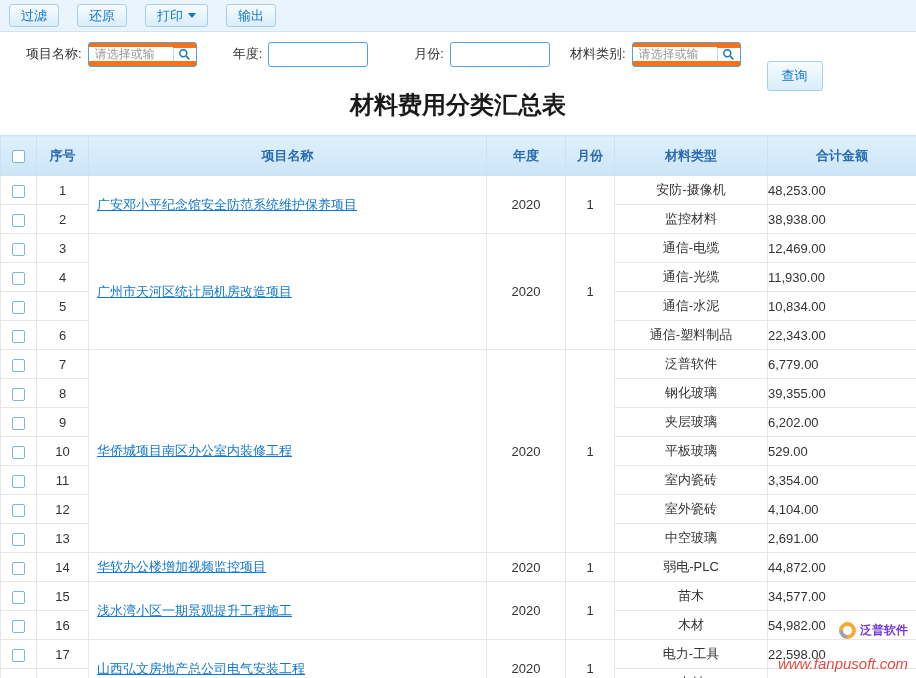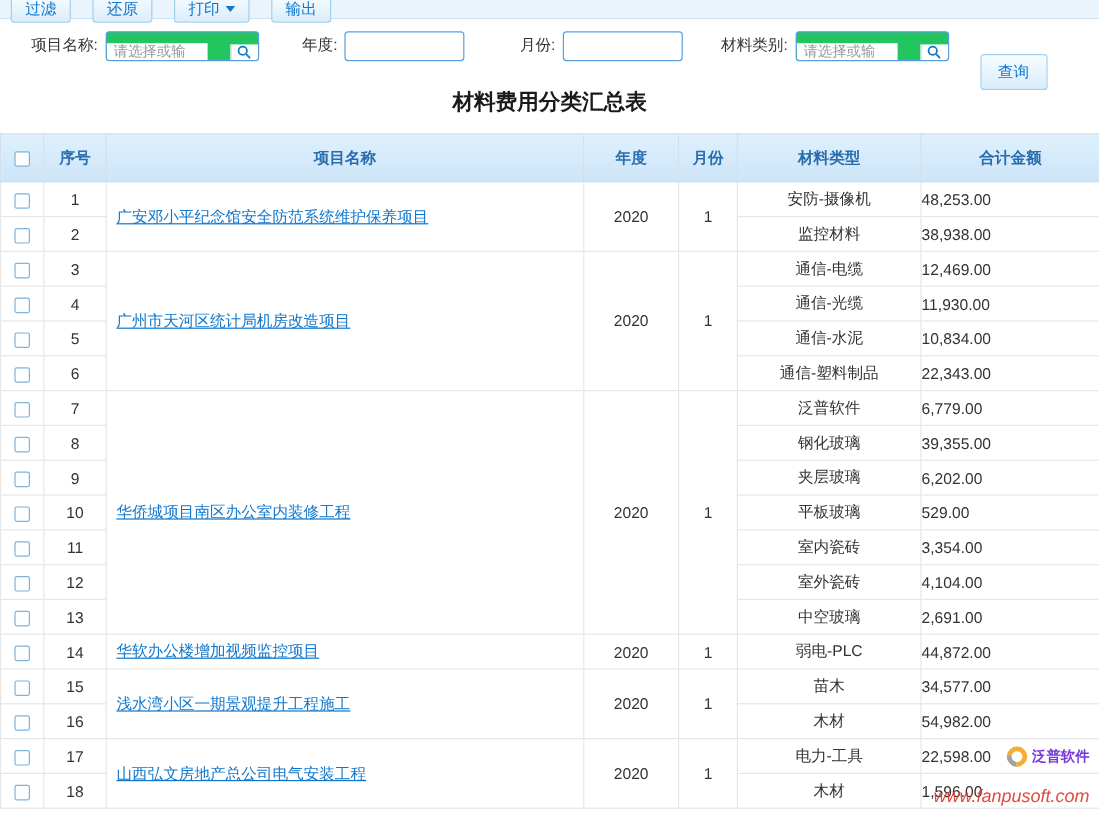--- a/index.html
+++ b/index.html
@@ -1,46 +1,46 @@
 <!DOCTYPE html>
 <html><head>
 <meta charset="utf-8">
 <style>
   * { margin:0; padding:0; box-sizing:border-box; }
   html,body { width:916px; height:678px; overflow:hidden; background:#fff;
               font-family:"Liberation Sans", sans-serif; }
   .app { width:916px; height:678px; overflow:hidden; position:relative; background:#fff; }
 
   
-  .toolbar { height:16px; background:#e9f4fc; border-bottom:1px solid #cfe3f3;
+  .toolbar { height:32px; background:#e9f4fc; border-bottom:1px solid #cfe3f3;
              display:flex; align-items:center; padding:0 9px; gap:18px; }
   .tbtn { display:inline-flex; align-items:center; gap:5px; padding:4px 11px;
           background:linear-gradient(#f7fcff,#d9edfa); border:1px solid #a4cfee;
           border-radius:3px; color:#1177cc; font-size:13px; cursor:pointer; line-height:1; }
   .caret { width:0; height:0; border-left:4px solid transparent; border-right:4px solid transparent;
            border-top:5px solid #1177cc; display:inline-block; }
 
   
   .filterbar { height:44px; display:flex; align-items:center; padding:0 26px;
                background:#fff; font-size:13px; color:#333; }
   .flabel { margin-right:6px; white-space:nowrap; }
-  .ml36 { margin-left:36px; } .ml46 { margin-left:46px; } .ml20 { margin-left:32px; }
+  .ml36 { margin-left:36px; } .ml46 { margin-left:46px; } .ml20 { margin-left:20px; }
   .search-wrap { display:flex; height:25px; border:1px solid #56a0e0; border-radius:3px;
-                 overflow:hidden; background:#22c55e; align-items:flex-end;gap:19px; }
+                 overflow:hidden; background:#f97316; align-items:center; }
   .search-wrap input { border:none; width:84px; padding:0 6px; font-size:12px; outline:none; color:#333; }
   .search-wrap input::placeholder { color:#999; }
   .search-btn { width:23px; background:#fff; border-left:1px solid #bcd9f0;
                 display:flex; align-items:center; justify-content:center; cursor:pointer; }
   .finput { height:25px; border:1px solid #56a0e0; border-radius:3px; width:100px;
             padding:0 6px; font-size:12px; color:#333; outline:none; }
   .qbtn { margin-left:26px; padding:5px 14px; background:linear-gradient(#f7fcff,#d9edfa);
           border:1px solid #a4cfee; border-radius:3px; color:#1177cc; font-size:13px; cursor:pointer;margin-top:43px; }
 
   
-  .page-title { text-align:center; font-size:18px; font-weight:bold; color:#1a1a1a; padding:13px 0 14px; }
+  .page-title { text-align:center; font-size:24px; font-weight:bold; color:#1a1a1a; padding:13px 0 14px; }
 
   
   table { width:916px; border-collapse:collapse; table-layout:fixed; font-size:13px; }
   thead th { background:linear-gradient(#def0fd,#cde5f8); color:#2a6daf; font-weight:bold;
              height:40px; border:1px solid #cfe0ef; text-align:center; }
   tbody td { border:1px solid #e6e6e6; height:29px; color:#333; overflow:hidden; white-space:nowrap; }
   .center { text-align:center; }
   .project-cell { text-align:left; padding-left:8px; }
   .amount-cell { text-align:left; padding-right:10px; }
   .project-link { color:#1177cc; text-decoration:underline; cursor:pointer;margin-top:18px; }

